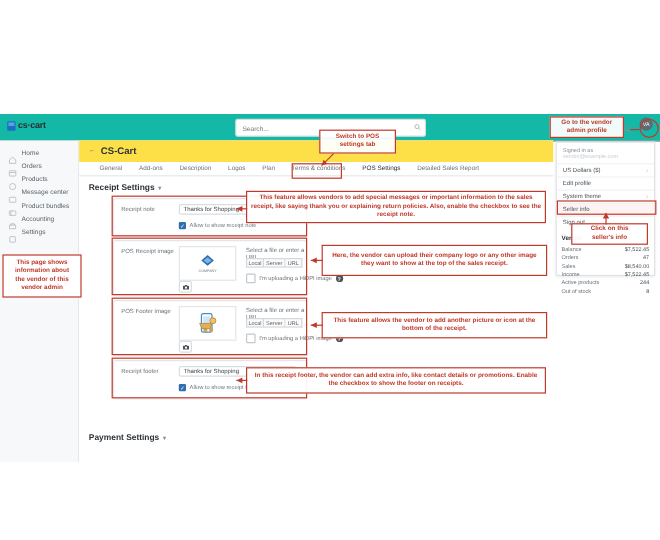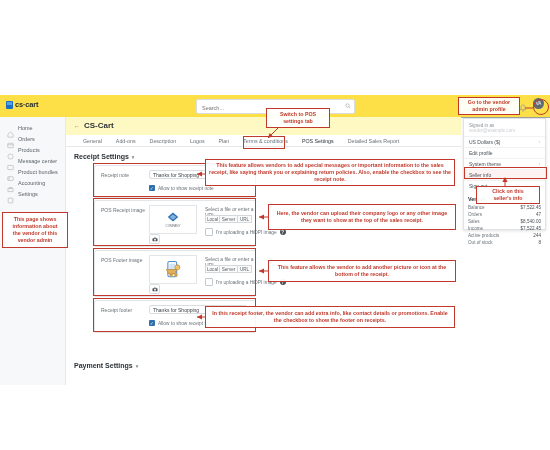--- a/index.html
+++ b/index.html
@@ -8,21 +8,21 @@
     font-family:"Liberation Sans", sans-serif;
     overflow:hidden;position:relative;
   }
   .app{
     position:absolute;left:0;top:95px;width:550px;height:290px;
     background:#ffffff;overflow:hidden;
   }
   
   .topbar{
     position:absolute;left:0;top:0;width:550px;height:22px;
-    background:#fde047;border-bottom:1px solid #a3a3a3;
+    background:#14b8a6;border-bottom:1px solid #a3a3a3;
   }
   .logo{
     position:absolute;left:6px;top:5px;display:flex;align-items:center;gap:2px;
   }
   .logo-mark{
     width:7px;height:8px;background:#1b6ec2;border-radius:1px;
     display:inline-block;position:relative;
   }
   .logo-mark:after{
     content:"";position:absolute;left:1px;top:1px;width:5px;height:3px;background:#5ba3e0;
@@ -52,21 +52,21 @@
   .side-item{
     display:flex;align-items:center;gap:4px;height:11px;padding-left:7px;cursor:default;
   }
   .side-item .ic{width:7px;height:7px;flex:0 0 7px;opacity:.55;}
   .side-item .lb{font-size:5.5px;color:#5b6368;white-space:nowrap;}
   
   .main{
     position:absolute;left:66px;top:22px;width:395px;height:268px;background:#ffffff;
   }
   .page-head{
-    position:absolute;left:0;top:0;width:395px;height:18px;background:#fef9c3;
+    position:absolute;left:0;top:0;width:395px;height:18px;background:#fde047;
   }
   .back-arrow{position:absolute;left:8px;top:6px;font-size:6px;color:#6b7379;}
   .page-title{position:absolute;left:18px;top:4px;font-size:8px;font-weight:700;color:#2c3338;}
   .tabs{
     position:absolute;left:0;top:18px;width:395px;height:12px;
     border-bottom:1px solid #e6e8ea;display:flex;align-items:center;padding-left:10px;box-sizing:border-box;gap:0;
   }
   .tab{
     font-size:5.3px;color:#6b7379;padding:0 7px;height:12px;line-height:12px;white-space:nowrap;
   }

